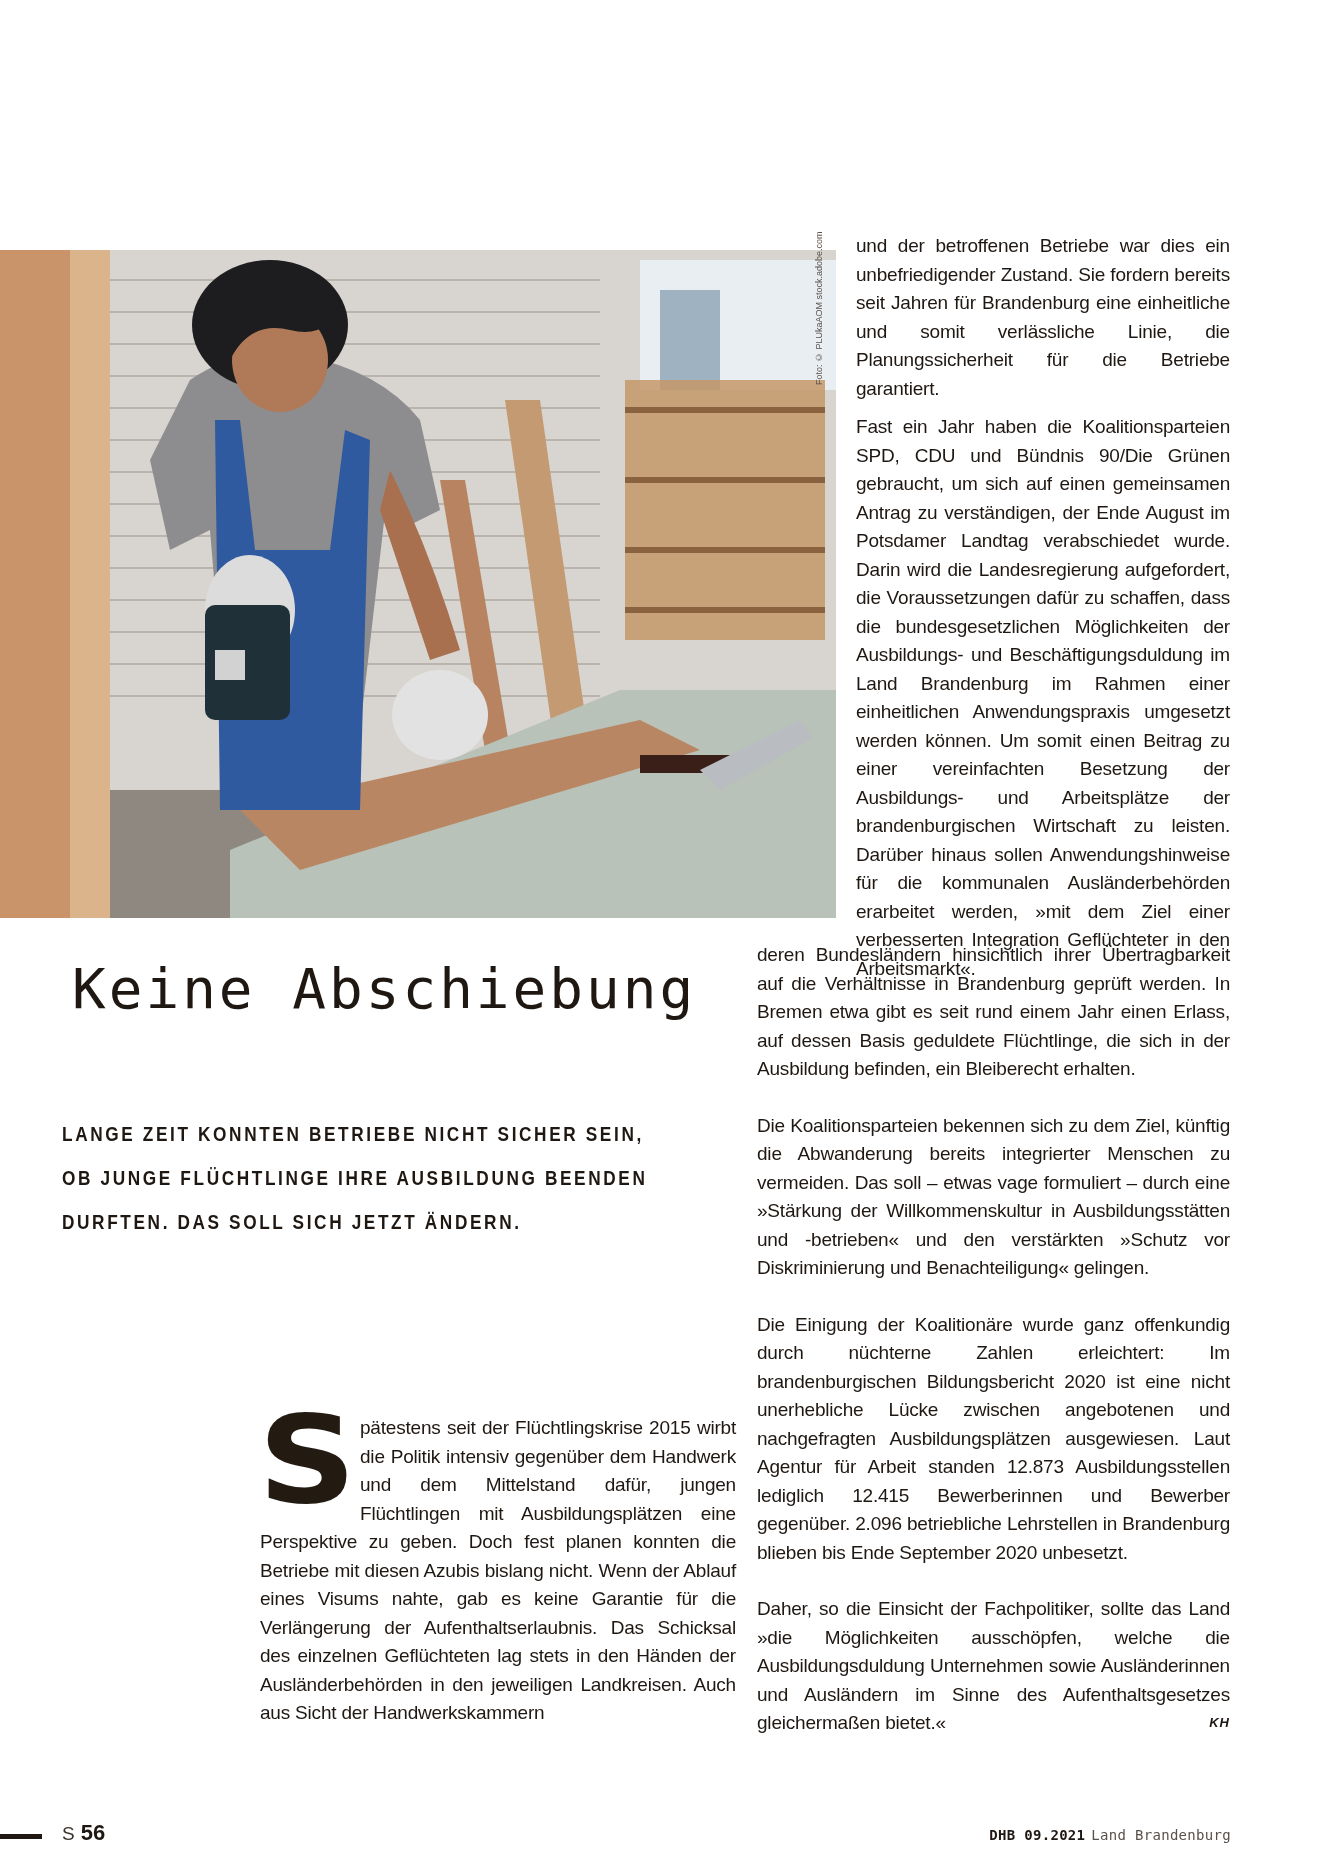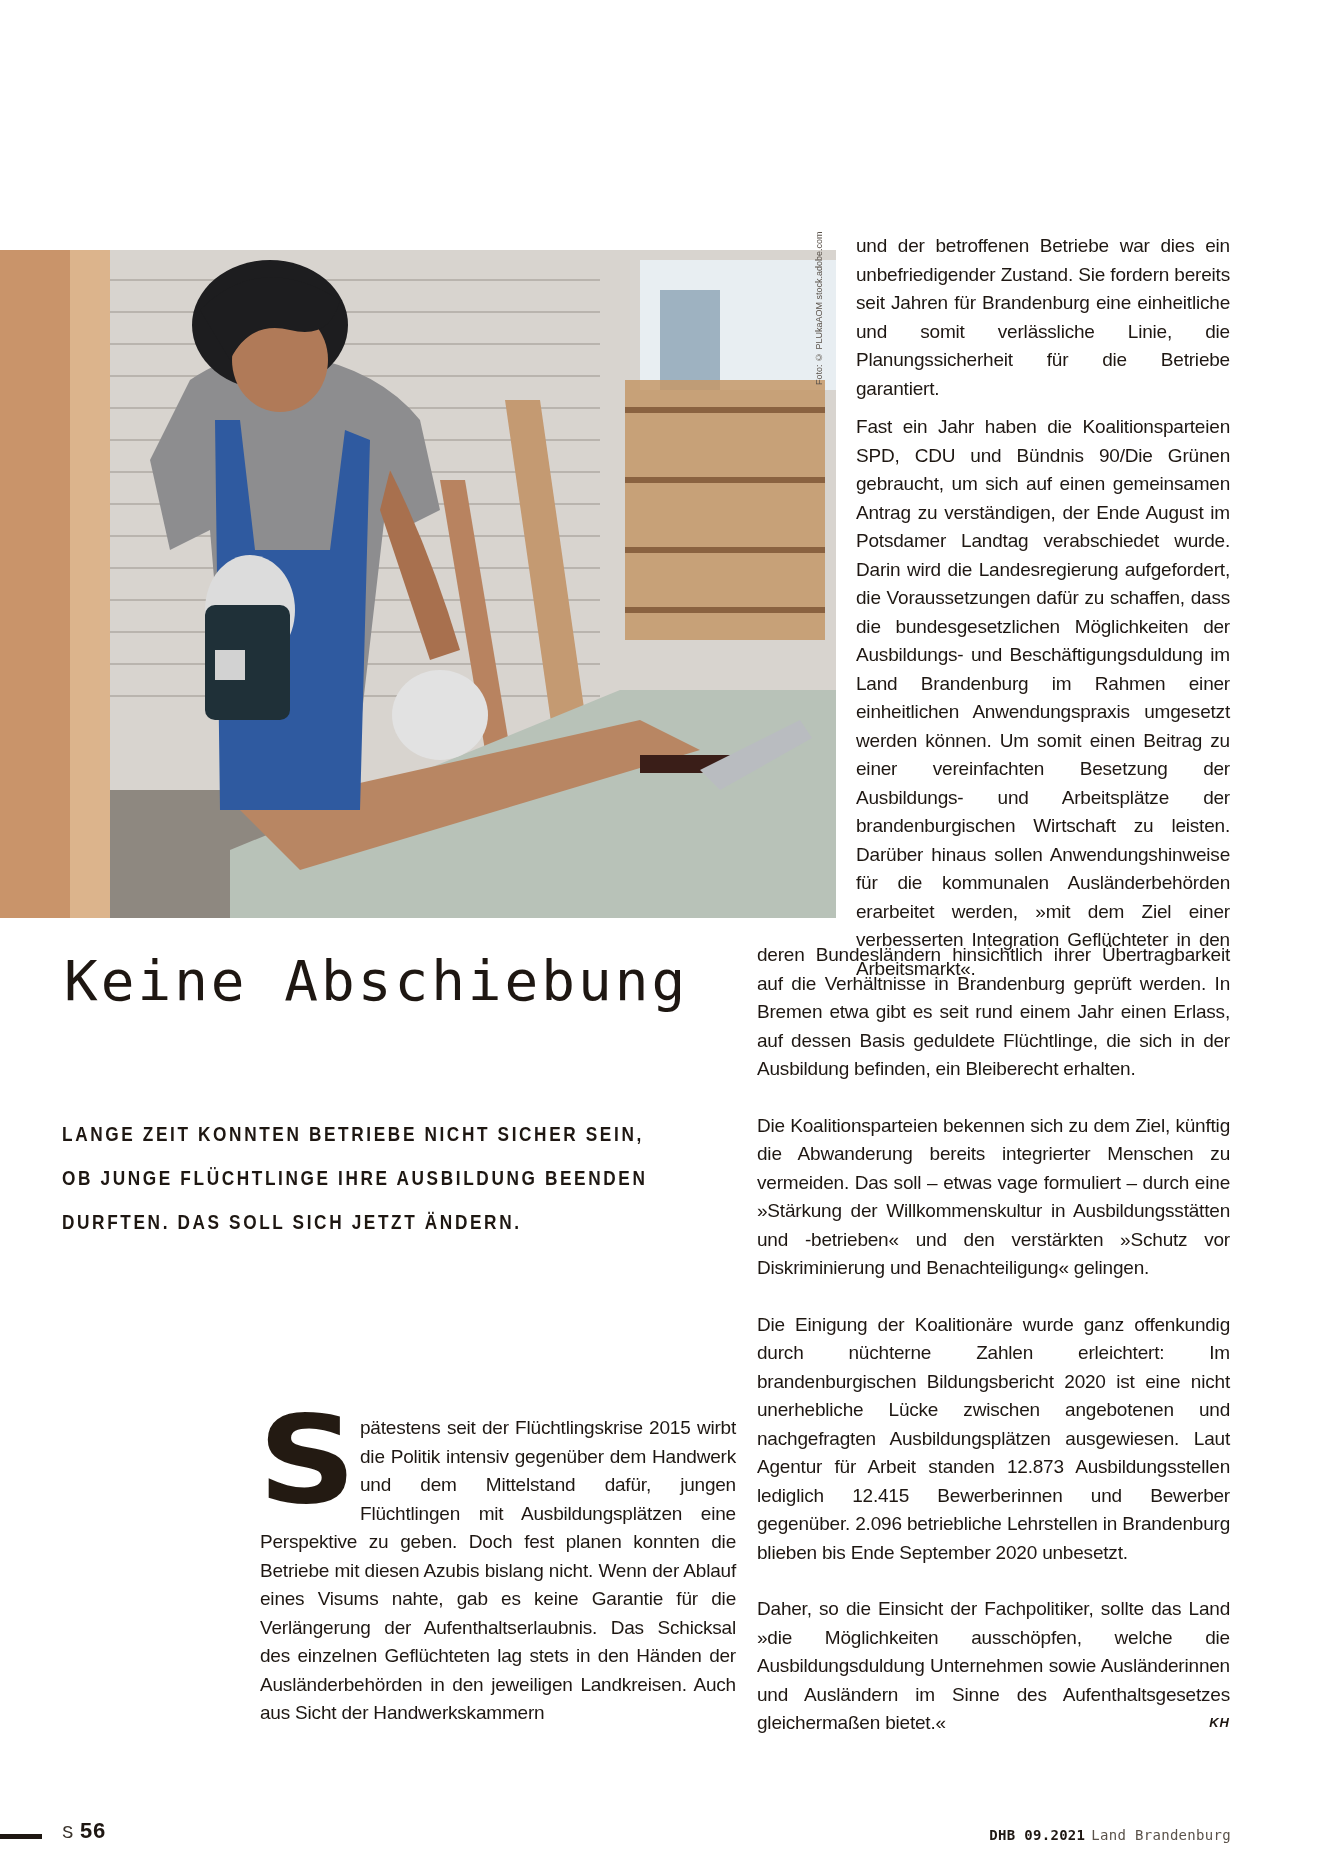--- a/index.html
+++ b/index.html
@@ -12,31 +12,31 @@
             writing-mode:vertical-rl; transform:rotate(180deg);
             font-size:9px; color:#5a524a; font-family:"Liberation Sans", sans-serif; white-space:nowrap; }
   .body-text { font-family:"Liberation Sans Narrow","Liberation Sans", sans-serif; font-size:19px;
                line-height:28.5px; color:#1e1712; text-align:justify; letter-spacing:-0.2px; }
   .col-right-top { position:absolute; left:856px; top:232px; width:374px; }
   .col-right-wrap { position:absolute; left:856px; top:413px; width:374px; }
   .col-right-full { position:absolute; left:757px; top:941px; width:473px; }
   .col-right-full p, .col-right-wrap p, .col-right-top p { margin:0; }
   .para-gap { height:28px; }
   .headline { position:absolute; left:64px; top:950px; width:680px; font-family:"DejaVu Sans Mono", monospace;
-              font-size:56px; line-height:62px; letter-spacing:3px; color:#1e1712; font-weight:normal; margin:0; }
+              font-size:56px; line-height:62px; letter-spacing:3px; color:#1e1712; font-weight:normal; margin:8px; }
   .lead { position:absolute; left:62px; top:1112px; width:640px; font-family:"Liberation Sans", sans-serif;
           font-weight:bold; font-size:21px; line-height:44px; letter-spacing:3.2px; color:#1e1712;
           transform:scaleX(0.82); transform-origin:left top; width:780px; margin:0; }
   .col-left { position:absolute; left:260px; top:1408px; width:476px; }
   .dropcap { float:left; font-family:"DejaVu Sans", sans-serif; font-weight:bold; font-size:122px;
              line-height:96px; height:98px; margin:4px 14px 0 -2px; color:#231a12; transform:scaleX(1.12);
              transform-origin:left top; width:88px; }
   .signoff { float:right; font-weight:bold; font-style:italic; font-size:13px; letter-spacing:1px; }
   .footer-bar { position:absolute; left:0; top:1834px; width:42px; height:5px; background:#1e1712; }
-  .footer-left { position:absolute; left:62px; top:1820px; font-family:Liberation Mono, monospace; font-size:20px;text-align:right; }
+  .footer-left { position:absolute; left:62px; top:1820px; font-family:Liberation Sans, sans-serif; font-size:20px;text-align:right; }
   .footer-left .s { font-weight:normal; color:#3a332c; font-size:19px; }
   .footer-left .n { font-weight:bold; color:#1e1712; font-size:22px; margin-left:6px; }
   .footer-right { position:absolute; right:95px; top:1827px; font-family:"DejaVu Sans Mono", monospace; font-size:14px; letter-spacing:0.3px;text-align:right; }
   .footer-right .mag { font-weight:bold; color:#1e1712; }
   .footer-right .sec { color:#5a524a; margin-left:6px; }
 </style>
 </head>
 <body>
 
 <div class="photo">

